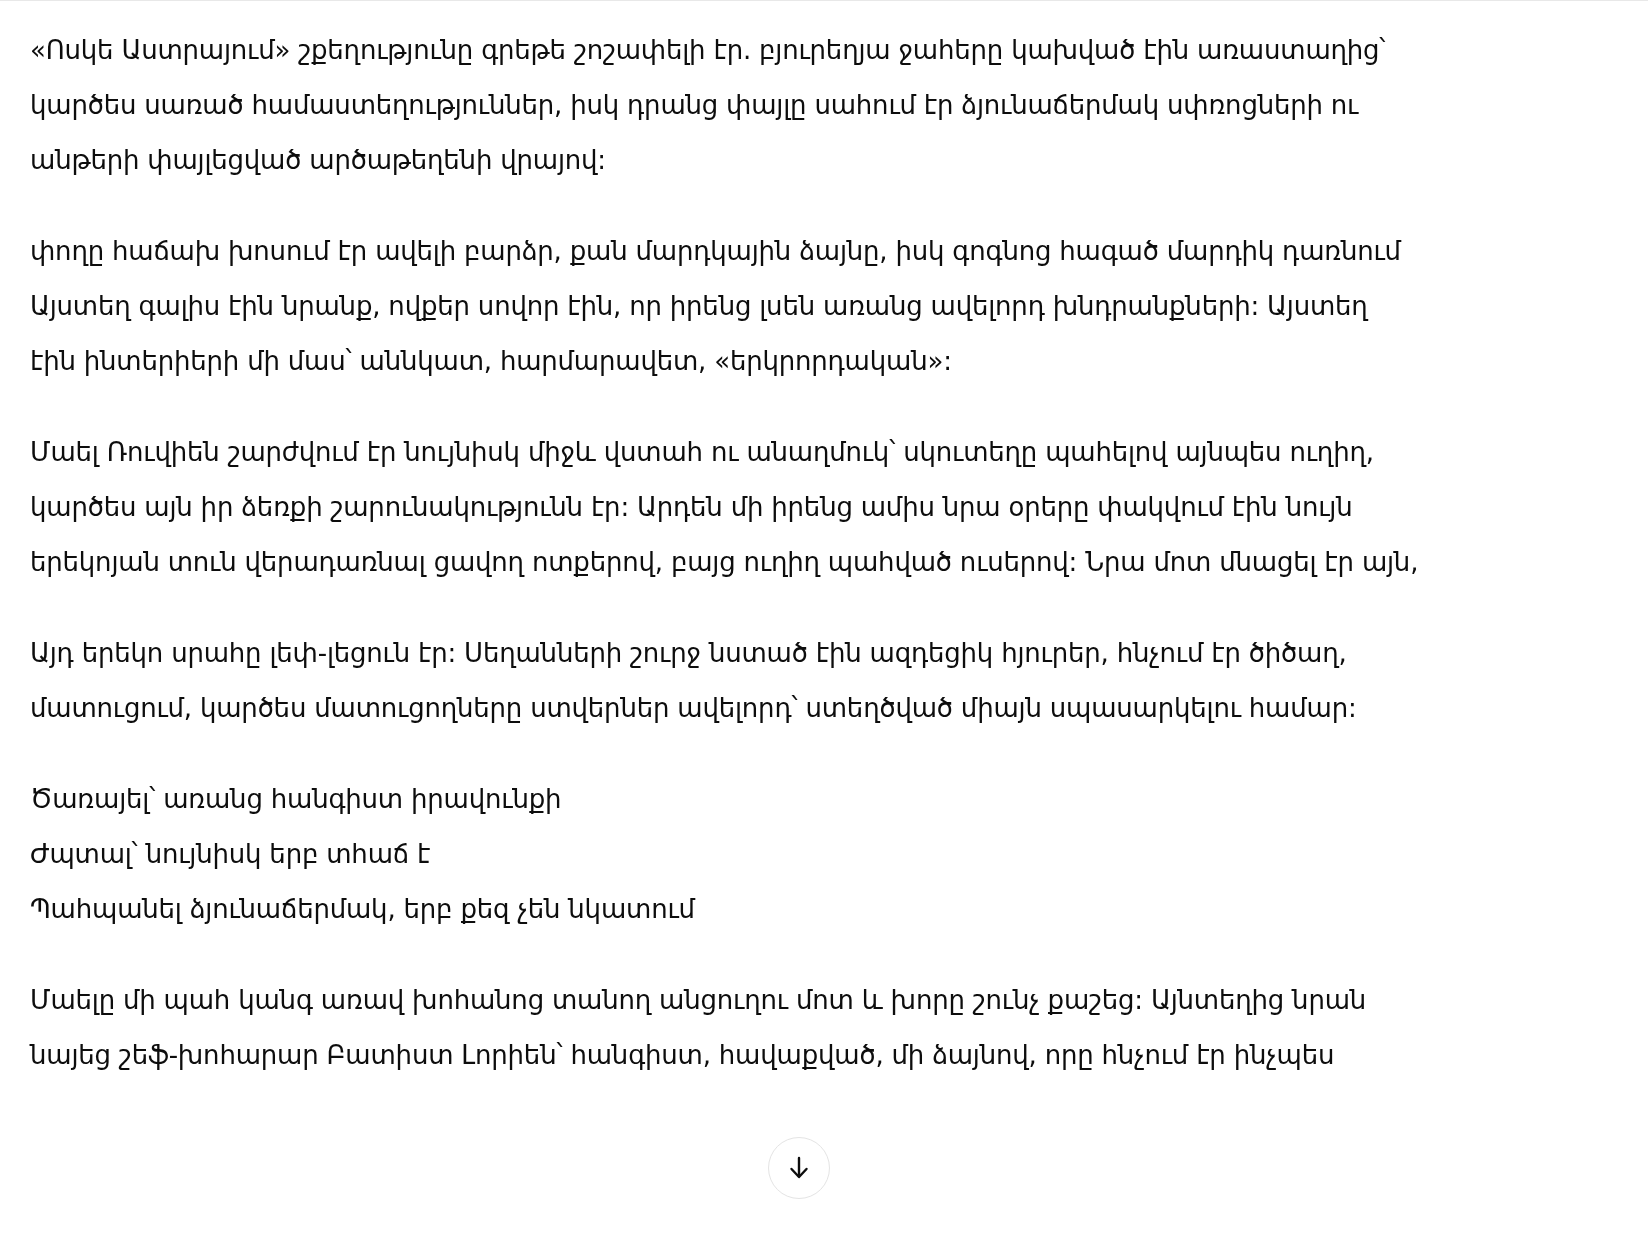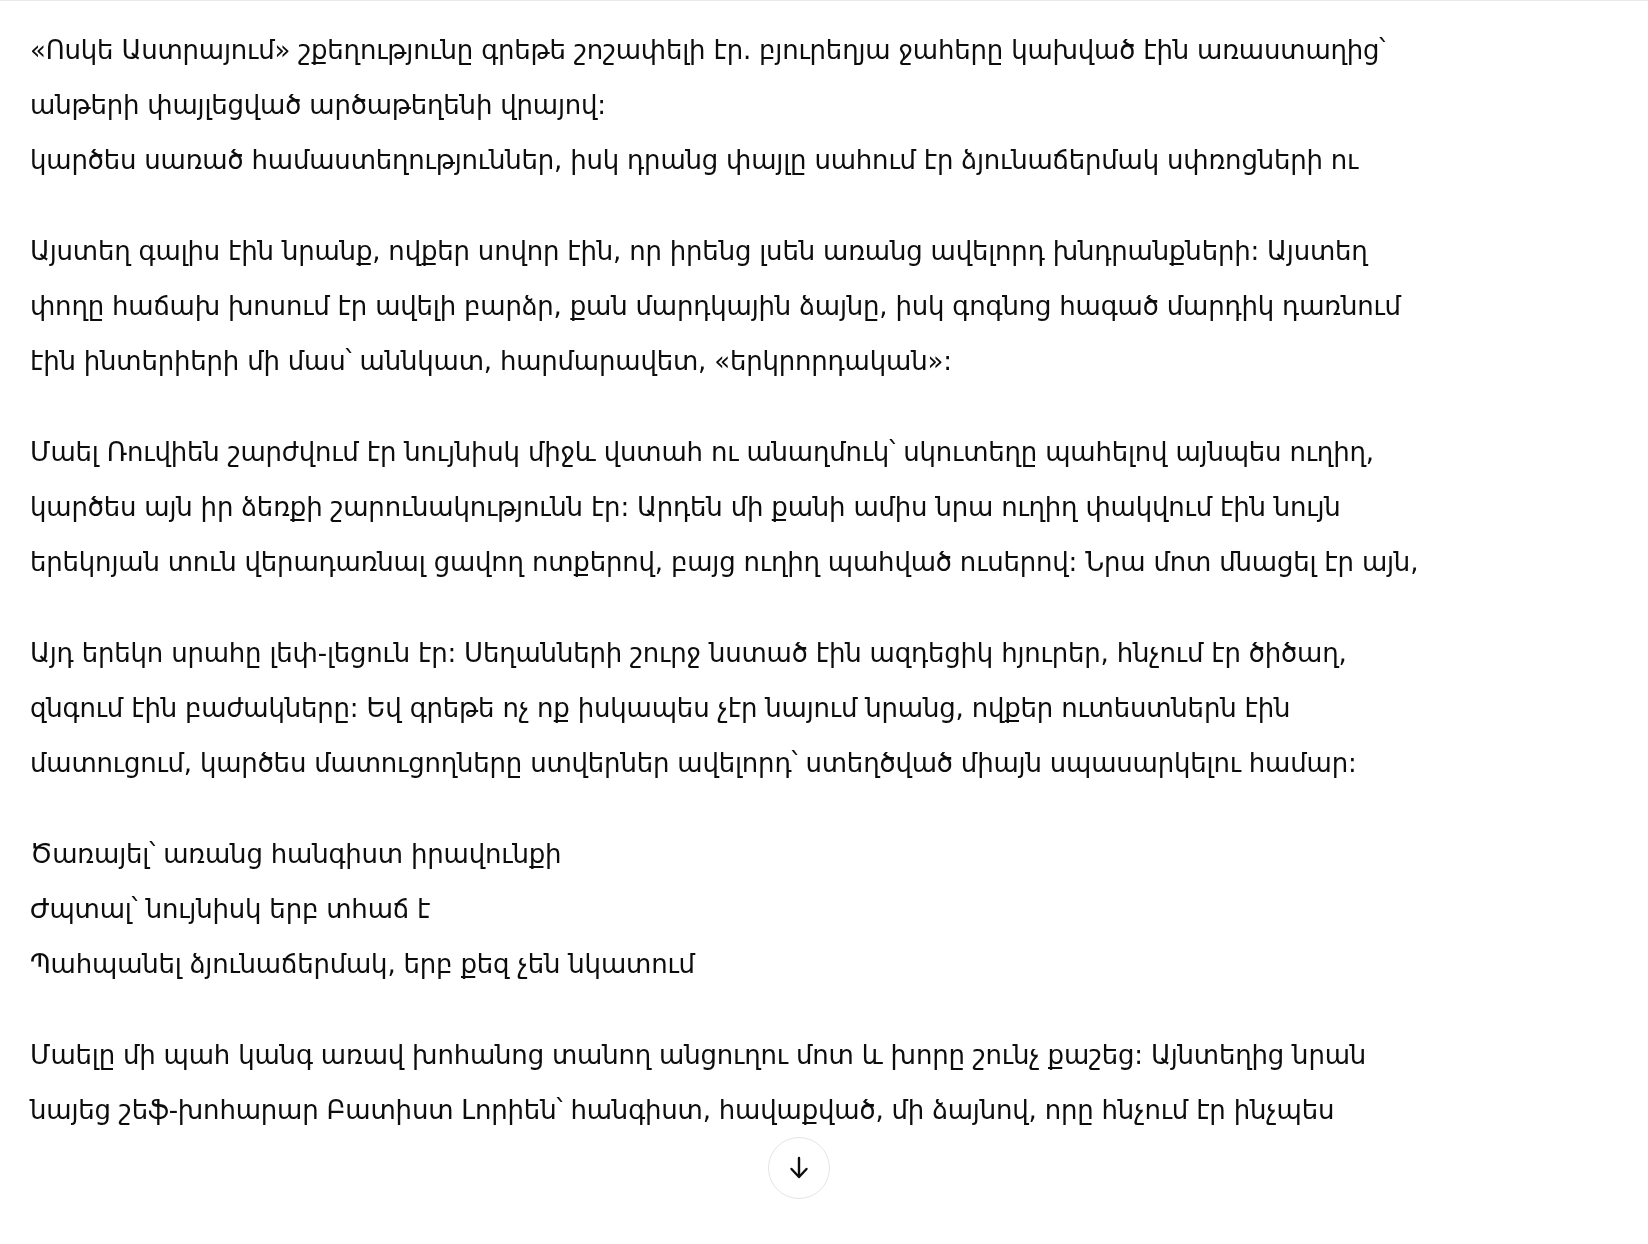--- a/index.html
+++ b/index.html
@@ -49,36 +49,35 @@
   .scroll-btn svg {
     display: block;
   }
 </style>
 </head>
 <body>
 
 <div class="doc" id="doc">
     <p>
       <span class="line">«Ոսկե Աստրայում» շքեղությունը գրեթե շոշափելի էր. բյուրեղյա ջահերը կախված էին առաստաղից՝</span>
+      <span class="line">կարծես սառած համաստեղություններ, իսկ դրանց փայլը սահում էր ձյունաճերմակ սփռոցների ու</span>
       <span class="line">անթերի փայլեցված արծաթեղենի վրայով:</span>
-      <span class="line">կարծես սառած համաստեղություններ, իսկ դրանց փայլը սահում էր ձյունաճերմակ սփռոցների ու</span>
     </p>
     <p>
+      <span class="line">փողը հաճախ խոսում էր ավելի բարձր, քան մարդկային ձայնը, իսկ գոգնոց հագած մարդիկ դառնում</span>
       <span class="line">Այստեղ գալիս էին նրանք, ովքեր սովոր էին, որ իրենց լսեն առանց ավելորդ խնդրանքների: Այստեղ</span>
-      <span class="line">փողը հաճախ խոսում էր ավելի բարձր, քան մարդկային ձայնը, իսկ գոգնոց հագած մարդիկ դառնում</span>
       <span class="line">էին ինտերիերի մի մաս՝ աննկատ, հարմարավետ, «երկրորդական»:</span>
     </p>
     <p>
       <span class="line">Մաել Ռուվիեն շարժվում էր նույնիսկ միջև վստահ ու անաղմուկ՝ սկուտեղը պահելով այնպես ուղիղ,</span>
-      <span class="line">կարծես այն իր ձեռքի շարունակությունն էր: Արդեն մի քանի ամիս նրա ուղիղ փակվում էին նույն</span>
+      <span class="line">կարծես այն իր ձեռքի շարունակությունն էր: Արդեն մի իրենց ամիս նրա օրերը փակվում էին նույն</span>
       <span class="line">երեկոյան տուն վերադառնալ ցավող ոտքերով, բայց ուղիղ պահված ուսերով: Նրա մոտ մնացել էր այն,</span>
     </p>
     <p>
       <span class="line">Այդ երեկո սրահը լեփ-լեցուն էր: Սեղանների շուրջ նստած էին ազդեցիկ հյուրեր, հնչում էր ծիծաղ,</span>
-      <span class="line">զնգում էին բաժակները: Եվ գրեթե ոչ ոք իսկապես չէր նայում նրանց, ովքեր ուտեստներն էին</span>
       <span class="line">մատուցում, կարծես մատուցողները ստվերներ ավելորդ՝ ստեղծված միայն սպասարկելու համար:</span>
     </p>
     <p>
       <span class="line">Ծառայել՝ առանց հանգիստ իրավունքի</span>
       <span class="line">Ժպտալ՝ նույնիսկ երբ տհաճ է</span>
       <span class="line">Պահպանել ձյունաճերմակ, երբ քեզ չեն նկատում</span>
     </p>
     <p>
       <span class="line">Մաելը մի պահ կանգ առավ խոհանոց տանող անցուղու մոտ և խորը շունչ քաշեց: Այնտեղից նրան</span>
       <span class="line">նայեց շեֆ-խոհարար Բատիստ Լորիեն՝ հանգիստ, հավաքված, մի ձայնով, որը հնչում էր ինչպես</span>

